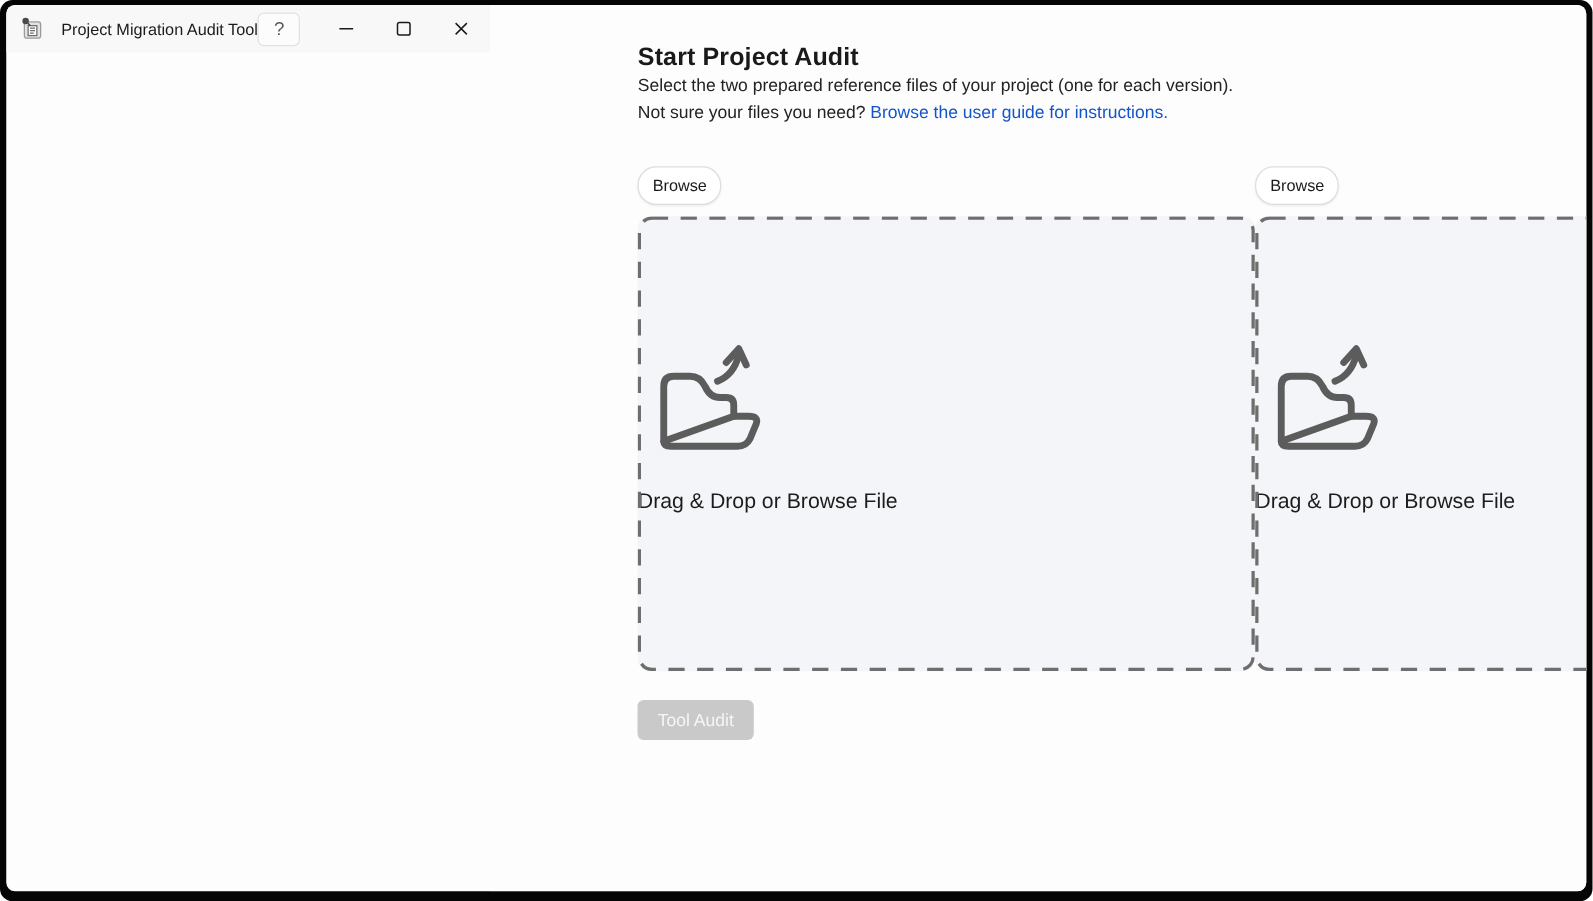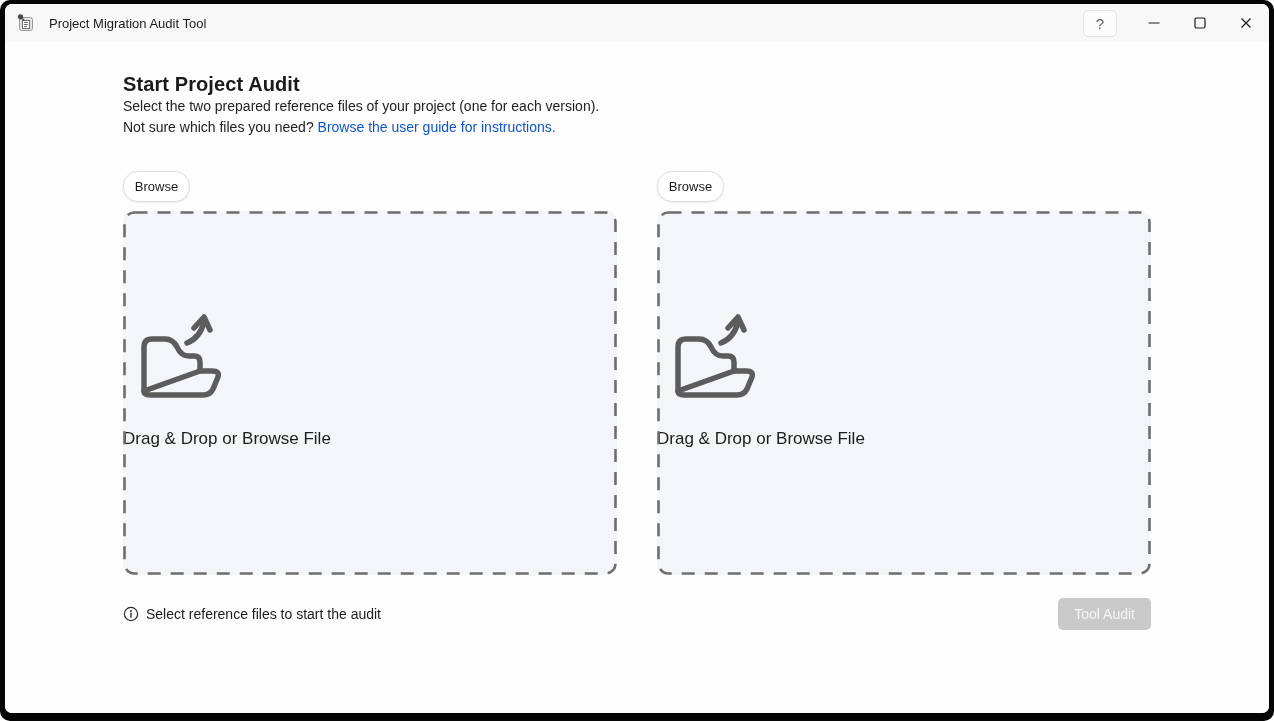--- a/index.html
+++ b/index.html
@@ -3,21 +3,21 @@
 <meta charset="utf-8">
 <style>
   * { margin:0; padding:0; box-sizing:border-box; }
   html,body { width:1274px; height:721px; font-family:"Liberation Sans", sans-serif; background:#ffffff; }
   .window-frame {
     position:absolute; left:0; top:0; width:1274px; height:721px;
     background:#050505; border-radius:10px; padding:4px 5px 8px 5px;
   }
   .window-inner {
     width:100%; height:100%; background:#fdfdfd; border-radius:7px;
-    overflow:hidden; display:flex; flex-direction:column;
+    overflow:hidden; display:flex; 
   }
   
   .titlebar {
     height:38px; background:#f8f8f8; display:flex; align-items:center;
     flex-shrink:0; padding-left:10px;
   }
   .app-icon { width:22px; height:22px; display:flex; align-items:center; justify-content:center; }
   .titlebar-title { font-size:13px; color:#1b1b1b; margin-left:12px; }
   .titlebar-spacer { flex:1; }
   .help-btn {
@@ -96,21 +96,21 @@
           </svg>
       </button>
     </div>
 
     <div class="content">
 
       <h1 class="page-heading">Start Project Audit</h1>
 
       <p class="page-desc">
         <span>Select the two prepared reference files of your project (one for each version).</span><br>
-        <span>Not sure which files you need? </span><a class="link">Browse the user guide for instructions.</a>
+        <span>Not sure your files you need? </span><a class="link">Browse the user guide for instructions.</a>
       </p>
 
       <div class="section-row">
         <div class="section-col">
           <button class="browse-btn">Browse</button>
         </div>
         <div class="section-col">
           <button class="browse-btn">Browse</button>
         </div>
       </div>
@@ -143,26 +143,18 @@
               <path d="M64,38 Q77,33 81,17"></path>
               <path d="M71,23 L81,12 L87,25"></path>
             </g>
           </svg>
           <span class="drop-text">Drag &amp; Drop or Browse File</span>
         </div>
 
       </div>
 
       <div class="footer-row">
-        <div class="status-group">
-          <svg width="16" height="16" viewBox="0 0 16 16">
-            <circle cx="8" cy="8" r="6.6" fill="none" stroke="#2a2a2a" stroke-width="1.2"></circle>
-            <circle cx="8" cy="5" r="0.95" fill="#2a2a2a"></circle>
-            <path d="M8 7.3 L8 11.3" stroke="#2a2a2a" stroke-width="1.4" stroke-linecap="round"></path>
-          </svg>
-          <span class="status-text">Select reference files to start the audit</span>
-        </div>
         <button class="start-btn" disabled="">Tool Audit</button>
       </div>
 
     </div>
   </div>
 </div>
 
 </body></html>

